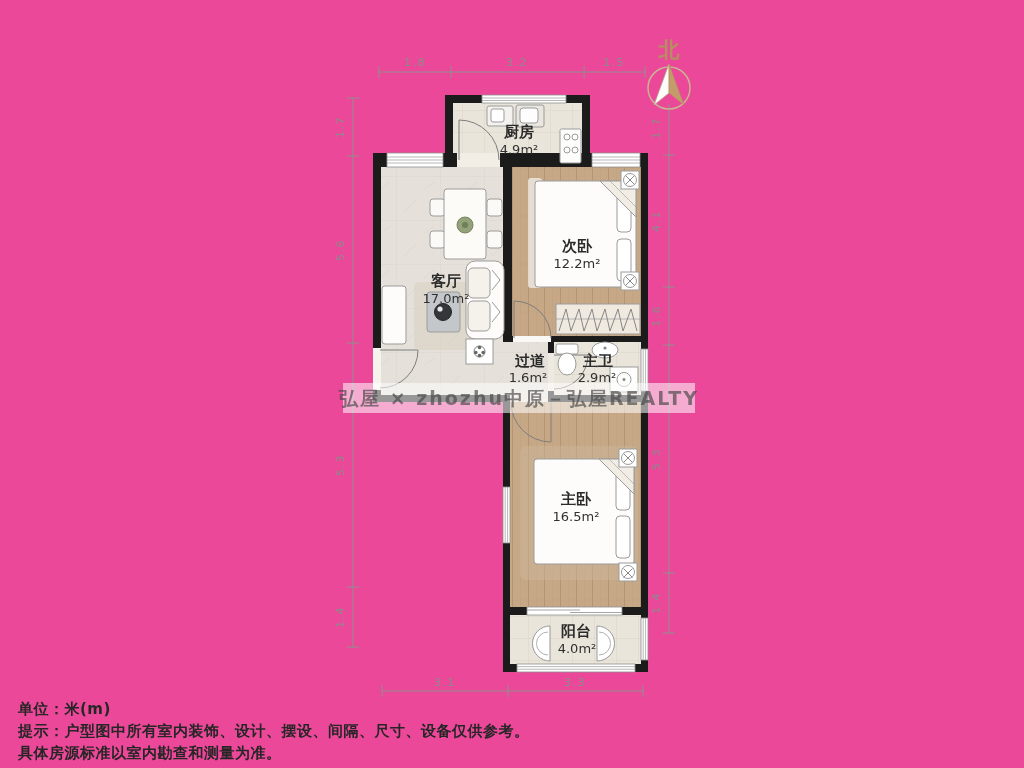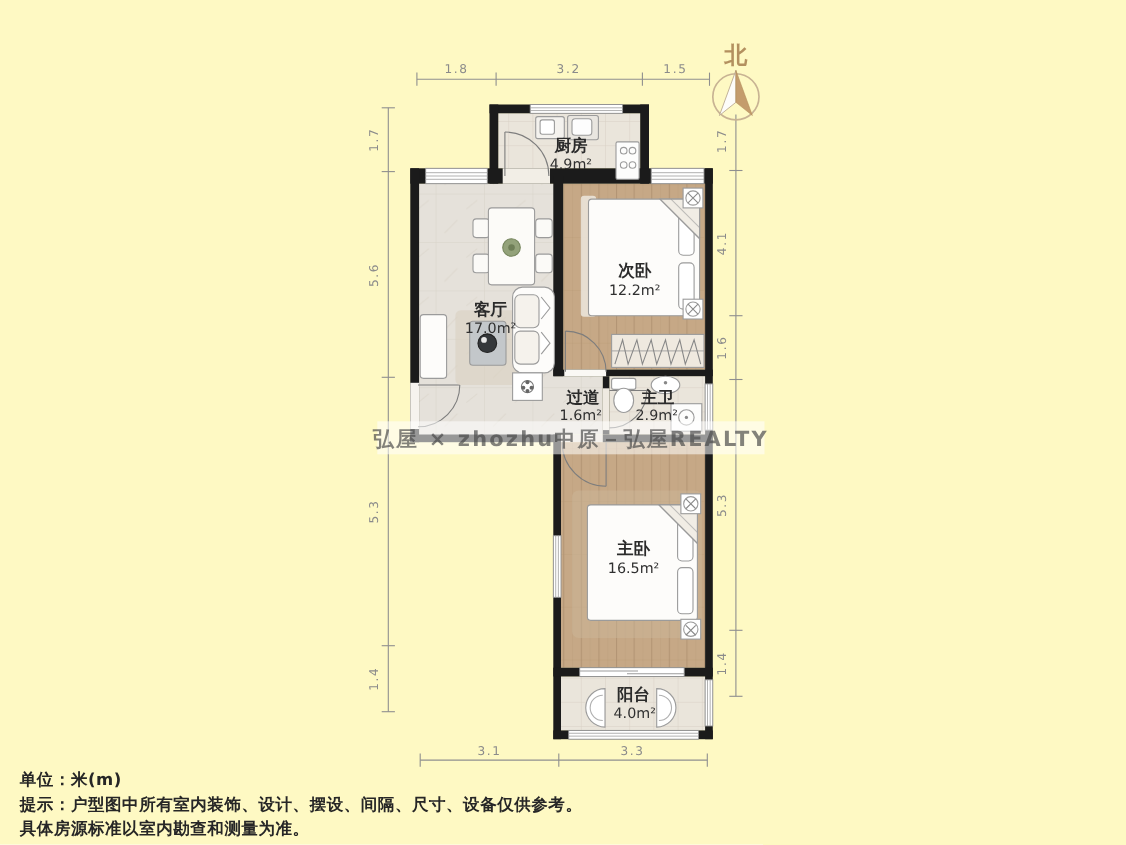--- a/index.html
+++ b/index.html
@@ -1,16 +1,16 @@
 <!DOCTYPE html>
 <html><head>
 <meta charset="utf-8">
 <style>
   html,body{margin:0;padding:0;background:#fff;}
-  .canvas{position:relative;width:1024px;height:768px;background:#fef9c3;overflow:hidden;
+  .canvas{position:relative;width:1024px;height:768px;background:#ec4899;overflow:hidden;
           font-family:"DejaVu Sans","Liberation Sans",sans-serif;text-align:right;}
   .canvas svg{position:absolute;left:0;top:0;}
   .room-name{font:700 15px "DejaVu Sans","Liberation Sans",sans-serif;fill:#2b2b2b;}
   .room-area{font:400 13px "DejaVu Sans","Liberation Sans",sans-serif;fill:#303030;}
   .dim-label{font:400 11px "DejaVu Sans","Liberation Sans",sans-serif;fill:#8b8b8b;letter-spacing:1.5px;}
   .north-label{font:700 21px "DejaVu Sans","Liberation Sans",sans-serif;fill:#b3905f;}
   .wm-text{font:700 19px "DejaVu Sans","Liberation Sans",sans-serif;fill:rgba(72,72,72,0.68);letter-spacing:2px;}
   .footer-line{position:absolute;left:18px;color:#262626;font-size:15px;font-weight:700;
                letter-spacing:0.5px;white-space:nowrap;}
   .f1{top:700px;} .f2{top:722px;} .f3{top:744px;}

